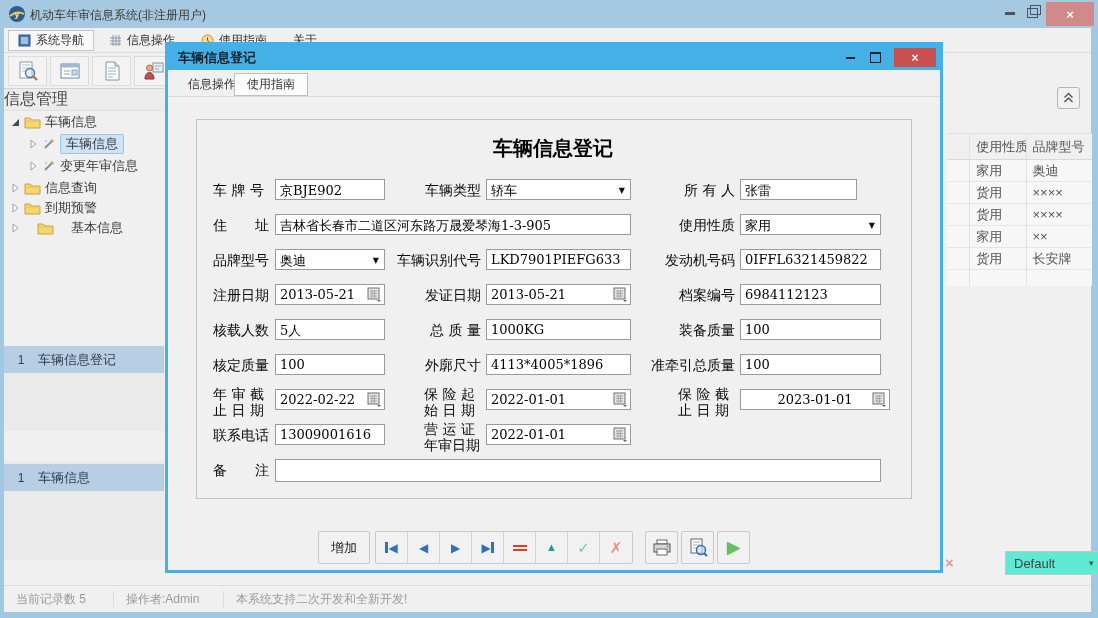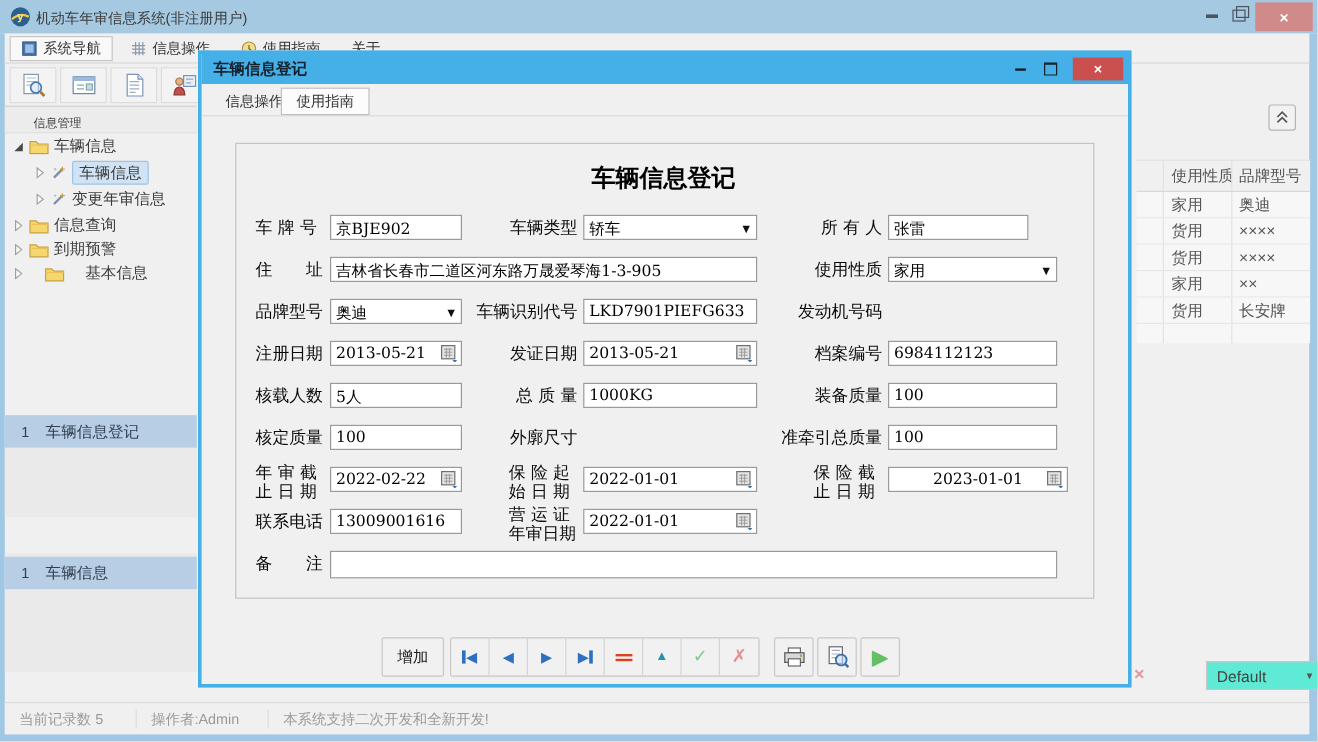--- a/index.html
+++ b/index.html
@@ -21,21 +21,21 @@
               display:flex;align-items:center;justify-content:center;color:#fff;font-weight:bold;font-size:13px;}
   
   .menubar{position:absolute;left:4px;top:28px;width:1087px;height:24px;border-bottom:1px solid #dadada;background:#f0f0f0;}
   .mtab{position:absolute;top:2px;height:21px;display:flex;align-items:center;gap:5px;padding:0 9px;font-size:12px;color:#333;box-sizing:border-box;}
   .mtab.sel{background:#f8f8f8;border:1px solid #c6c6c6;}
   
   .tibtn{position:absolute;top:56px;width:37px;height:28px;border:1px solid #dcdcdc;background:#f3f3f3;
          display:flex;align-items:center;justify-content:center;}
   
   .sechead{position:absolute;left:4px;width:160px;height:23px;background:#ececec;border-top:1px solid #d2d2d2;
-           border-bottom:1px solid #e0e0e0;font-size:10px;color:#444;display:flex;align-items:flex-end;padding-left:24px;box-sizing:border-box;}
+           border-bottom:1px solid #e0e0e0;font-size:16px;color:#444;display:flex;align-items:flex-end;padding-left:0;box-sizing:border-box;}
   .treerow{position:absolute;height:20px;display:flex;align-items:center;gap:4px;font-size:13px;color:#3c3c3c;}
   .treesel{background:#cfe3f5;border:1px solid #9ec4e4;border-radius:2px;padding:0 5px;}
   .listrow{position:absolute;left:4px;width:160px;height:27px;background:#b7cee4;display:flex;align-items:center;font-size:13px;color:#2f3f50;}
   .listrow .no{width:34px;text-align:center;font-size:12px;}
   .subpanel{position:absolute;left:4px;width:160px;background:#eaeaea;}
   
   .chevbtn{position:absolute;left:1057px;top:87px;width:21px;height:20px;background:#f2f2f2;border:1px solid #b5b5b5;
            border-radius:3px;display:flex;align-items:center;justify-content:center;}
   .bggrid{position:absolute;left:947px;top:133px;width:145px;height:152px;overflow:hidden;font-size:13px;color:#555;
           border-top:1px solid #e0e0e0;}
@@ -357,20 +357,21 @@
     </div>
 
     <span class="lbl" style="left:45px;top:207px;width:60px;">品牌型号</span>
     <div class="in" style="left:107px;top:204px;width:110px;">
       <span>奥迪</span>
       <span class="arr">▼</span>
     </div>
     <span class="lbl r" style="left:195px;top:207px;width:118px;">车辆识别代号</span>
     <div class="in" style="left:318px;top:204px;width:145px;"><span>LKD7901PIEFG633</span></div>
     <span class="lbl r" style="left:449px;top:207px;width:118px;">发动机号码</span>
+    <div class="in" style="left:572px;top:204px;width:141px;"><span>0IFFL6321459822</span></div>
 
     <span class="lbl" style="left:45px;top:242px;width:60px;">注册日期</span>
     <div class="in" style="left:107px;top:239px;width:110px;">
       <span>2013-05-21</span>
       <svg class="cal" width="15" height="15" viewBox="0 0 15 15">
         <rect x="1" y="1" width="11" height="11" fill="#e4e4e4" stroke="#707070"></rect>
         <path d="M3 4h7M3 6.5h7M3 9h7M5 3v8M7.5 3v8" stroke="#9a9a9a" stroke-width="0.8"></path>
         <path d="M10 13 l4 0 -2 2 z" fill="#3a6ea5"></path>
       </svg>
     </div>
@@ -389,20 +390,21 @@
     <span class="lbl" style="left:45px;top:277px;width:60px;">核载人数</span>
     <div class="in" style="left:107px;top:274px;width:110px;"><span>5人</span></div>
     <span class="lbl r" style="left:195px;top:277px;width:118px;">总 质 量</span>
     <div class="in" style="left:318px;top:274px;width:145px;"><span>1000KG</span></div>
     <span class="lbl r" style="left:449px;top:277px;width:118px;">装备质量</span>
     <div class="in" style="left:572px;top:274px;width:141px;"><span>100</span></div>
 
     <span class="lbl" style="left:45px;top:312px;width:60px;">核定质量</span>
     <div class="in" style="left:107px;top:309px;width:110px;"><span>100</span></div>
     <span class="lbl r" style="left:195px;top:312px;width:118px;">外廓尺寸</span>
+    <div class="in" style="left:318px;top:309px;width:145px;"><span>4113*4005*1896</span></div>
     <span class="lbl r" style="left:449px;top:312px;width:118px;">准牵引总质量</span>
     <div class="in" style="left:572px;top:309px;width:141px;"><span>100</span></div>
 
     <span class="lbl" style="left:45px;top:341px;width:60px;">年 审 截
 止 日 期</span>
     <div class="in" style="left:107px;top:344px;width:110px;">
       <span>2022-02-22</span>
       <svg class="cal" width="15" height="15" viewBox="0 0 15 15">
         <rect x="1" y="1" width="11" height="11" fill="#e4e4e4" stroke="#707070"></rect>
         <path d="M3 4h7M3 6.5h7M3 9h7M5 3v8M7.5 3v8" stroke="#9a9a9a" stroke-width="0.8"></path>

